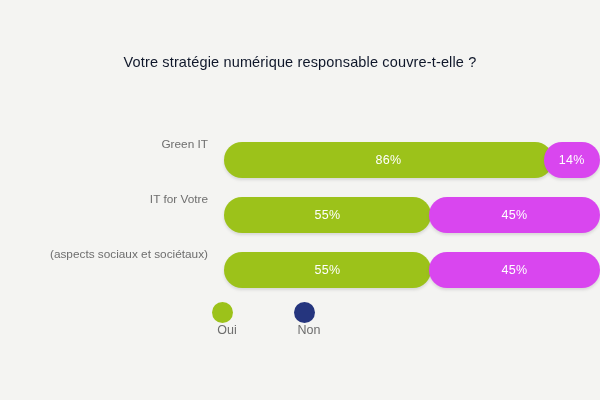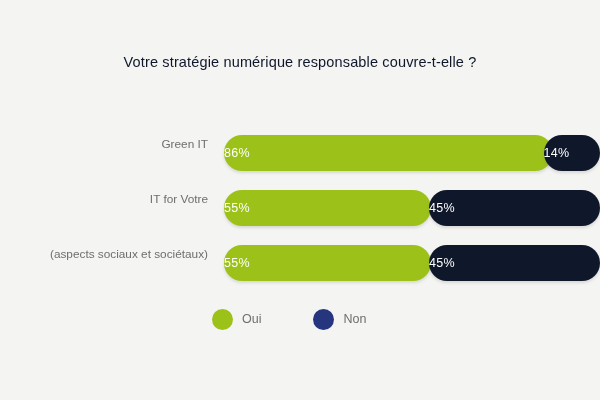--- a/index.html
+++ b/index.html
@@ -52,37 +52,37 @@
   }
   .track {
     position: absolute;
     left: 212px;
     top: 0;
     width: 376px;
     height: 36px;
   }
   .seg {
     position: absolute;
-    top: 9px;
+    top: 16px;
     height: 36px;
     border-radius: 18px;
     box-sizing: border-box;
     display: flex;
     align-items: center;
-    justify-content: flex-start;
+    justify-content: center;
     box-shadow: 0 2px 3px rgba(120,120,120,0.22);
   }
   .seg-yes {
     left: 0;
     background: #9cc21a;
     z-index: 1;
   }
   .seg-no {
     right: 0;
-    background: #0f172a;
+    background: #d946ef;
     z-index: 2;
   }
   .seg-val {
     font-size: 12.5px;
     color: #ffffff;
     letter-spacing: 0.3px;
     position: relative;
     z-index: 3;
   }
   #legend {
@@ -90,20 +90,21 @@
     left: 212px;
     top: 308px;
     height: 22px;
     display: flex;
     align-items: center;
   }
   .legend-item {
     display: flex;
     align-items: center;
     margin-right: 52px;
+    flex-direction: column;
   }
   .legend-dot {
     width: 21px;
     height: 21px;
     border-radius: 50%;
     margin-right: 9px;
   }
   .legend-text {
     font-size: 12.5px;
     color: #6e6e6e;

